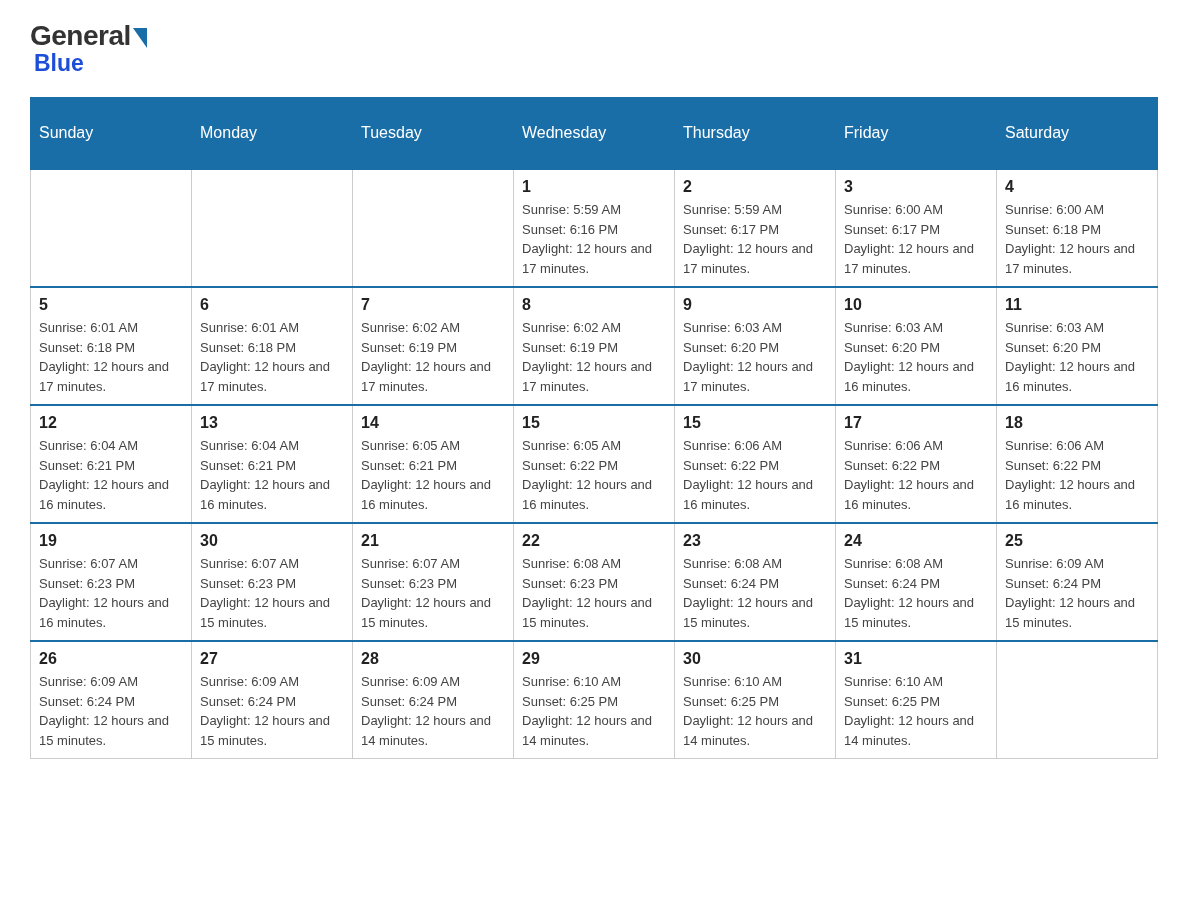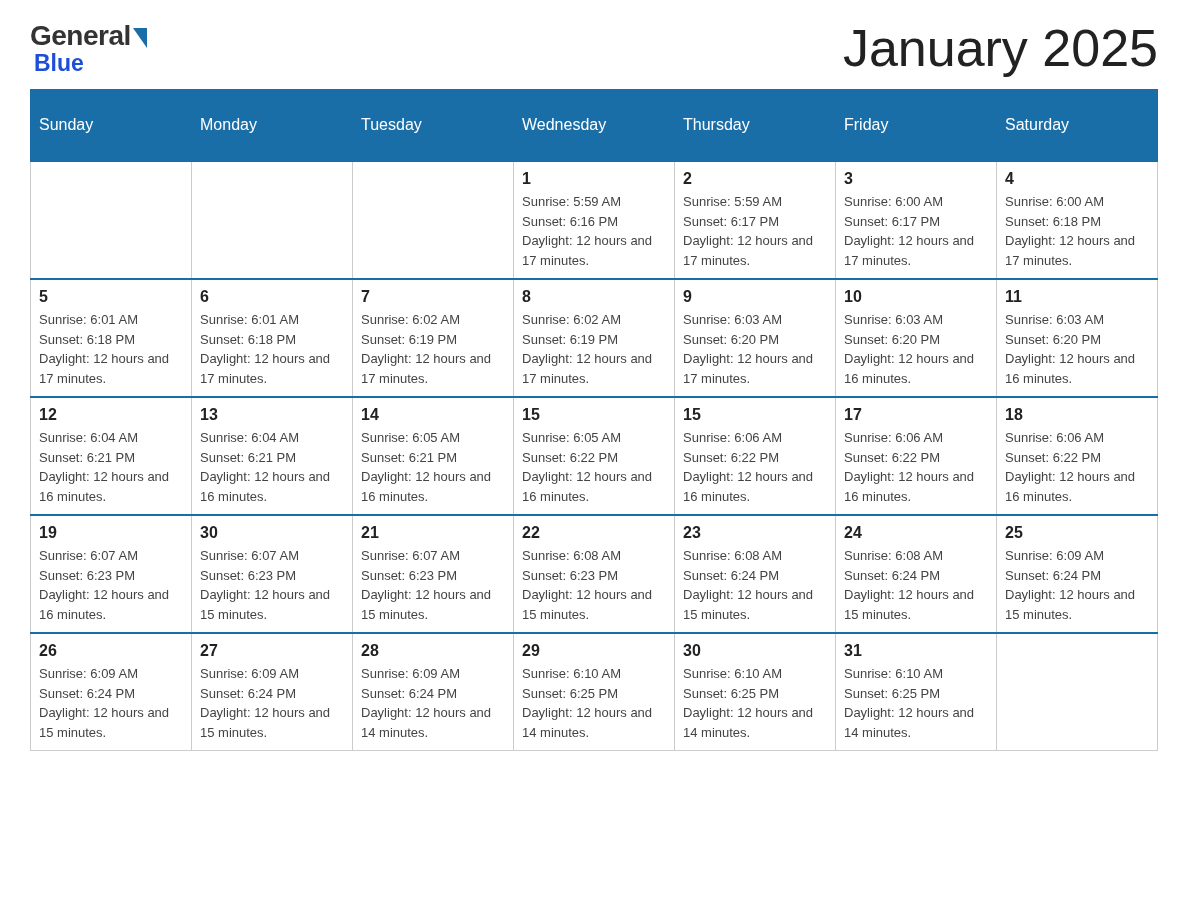--- a/index.html
+++ b/index.html
@@ -7,21 +7,21 @@
       font-family: Arial, sans-serif;
       background: #fff;
       width: 1188px;
       min-height: 918px;
       padding: 20px 30px;
     }
     .header {
       display: flex;
       justify-content: space-between;
       align-items: flex-end;
-      margin-bottom: 12px;
+      margin-bottom: 20px;
     }
     .logo {
       display: flex;
       flex-direction: column;
       align-items: flex-start;
     }
     .logo-top {
       display: flex;
       align-items: center;
     }
@@ -104,21 +104,20 @@
 
 <div class="header">
   <div class="logo">
     <div class="logo-top">
       <span class="logo-general">General</span>
       <div class="logo-triangle"></div>
     </div>
     <span class="logo-blue">Blue</span>
   </div>
   <div class="title-block">
-    <div class="month-title">January 2025</div>
   </div>
 </div>
 
 <table class="calendar">
   <thead>
     <tr>
     <th>Sunday</th>
         <th>Monday</th>
         <th>Tuesday</th>
         <th>Wednesday</th>

